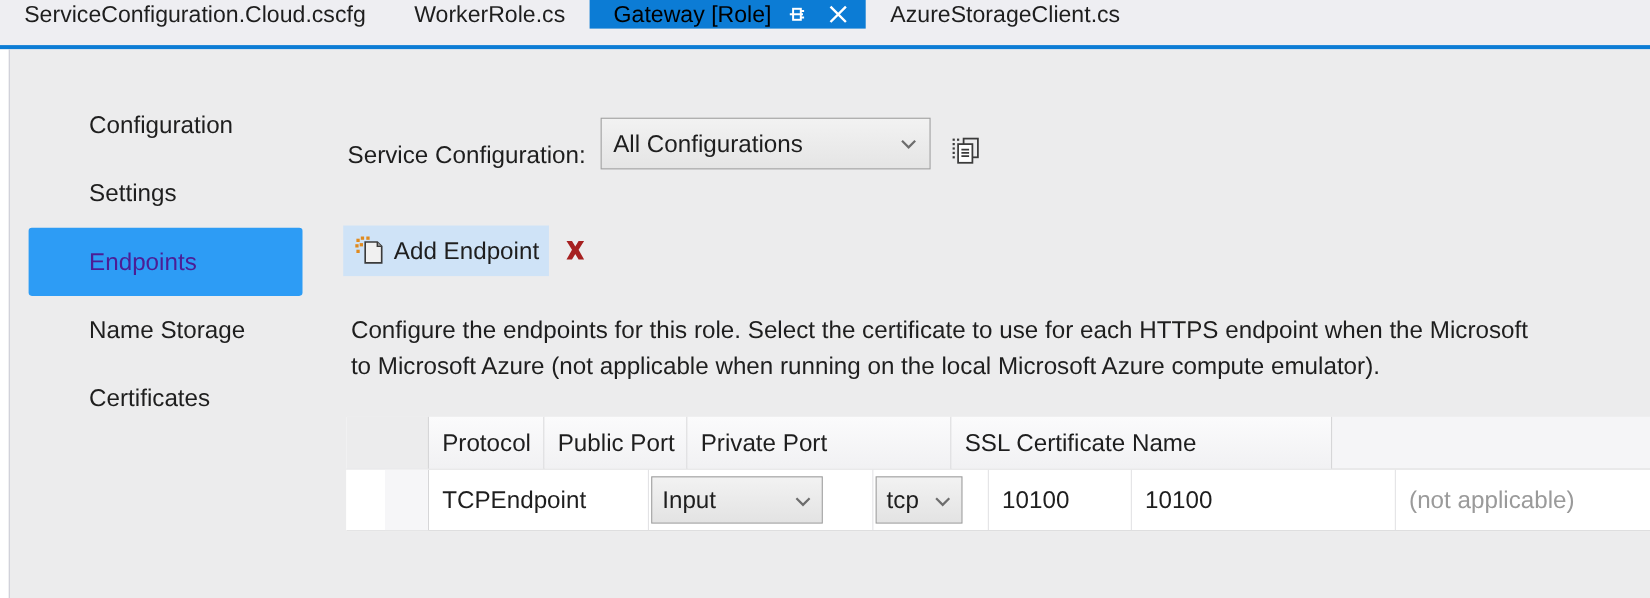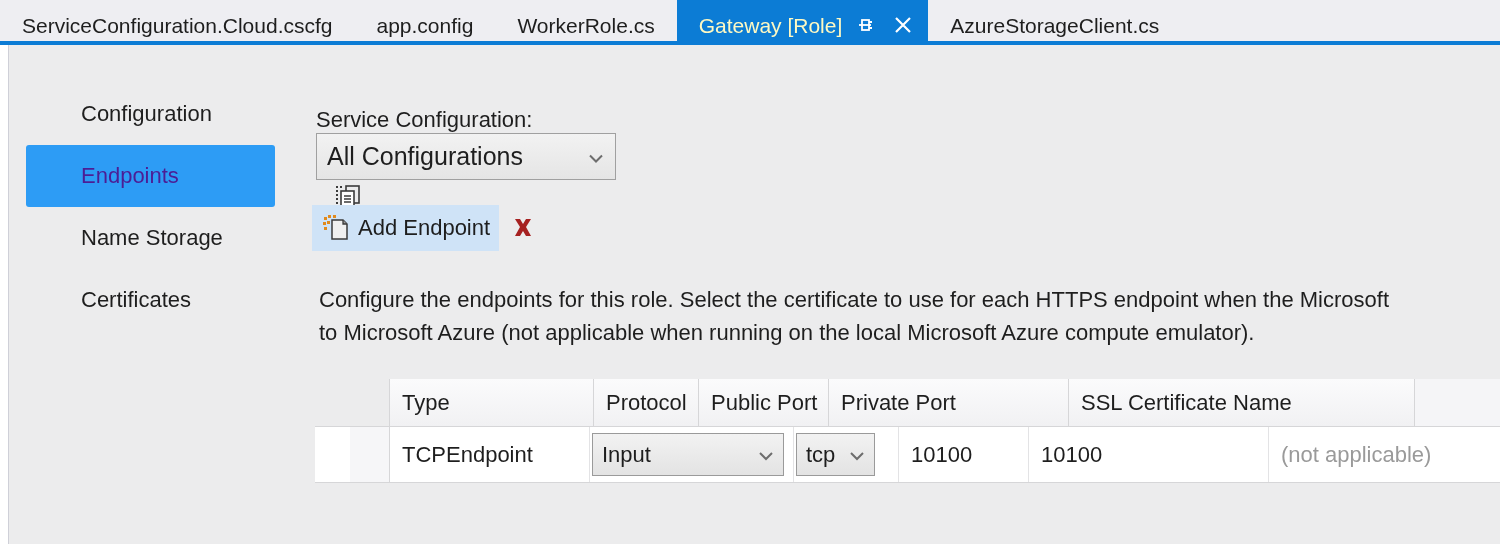--- a/index.html
+++ b/index.html
@@ -23,29 +23,29 @@
     height: 41px;
     background: #eeeef2;
     display: flex;
     align-items: stretch;
     overflow: hidden;
   }
   .tab {
     display: flex;
     align-items: center;
     height: 26px;
-    padding: 12px 22px;
+    padding: 0 22px;
     font-size: 21px;
     color: #1e1e1e;
     white-space: nowrap;
     background: transparent;
   }
   .tab.active {
     background: #0c7cd5;
-    color: #fef9c3;
+    color: #000000;
     padding-right: 10px;
   }
   .tab .tab-label { line-height: 1; }
   .tab-btn {
     display: inline-flex;
     align-items: center;
     justify-content: center;
     width: 30px;
     height: 30px;
     margin-left: 8px;
@@ -107,37 +107,36 @@
     right: 0;
     bottom: 0;
   }
 
   
   .svccfg-row {
     position: absolute;
     left: 9px;
     top: 62px;
     display: flex;
-    align-items: flex-start;
-    flex-direction: column;
+    align-items: flex-end;
   }
   .svccfg-label {
     font-size: 22px;
     color: #1e1e1e;
     margin-right: 14px;
     white-space: nowrap;
   }
   .combo {
     position: relative;
     box-sizing: border-box;
     background: linear-gradient(#f2f2f2, #e5e5e5);
     border: 1px solid #a0a0a0;
     display: flex;
     align-items: center;
-    font-size: 25px;
+    font-size: 22px;
     color: #1e1e1e;
   }
   .combo.svccfg-combo {
     width: 300px;
     height: 47px;
     padding-left: 10px;
   }
   .combo .chev {
     position: absolute;
     right: 9px;
@@ -281,23 +280,20 @@
 </style>
 </head>
 <body>
 
 <div class="tabstrip">
 
   <div class="tab">
     <span class="tab-label">ServiceConfiguration.Cloud.cscfg</span>
   </div>
 
-  <div class="tab">
-    <span class="tab-label">app.config</span>
-  </div>
 
   <div class="tab">
     <span class="tab-label">WorkerRole.cs</span>
   </div>
 
   <div class="tab active">
     <span class="tab-label">Gateway [Role]</span>
     <span class="tab-btn">
       <svg width="20" height="20" viewBox="0 0 20 20" aria-hidden="true">
         <path d="M4 10 H16" stroke="#ffffff" stroke-width="1.8" fill="none"></path>
@@ -317,20 +313,23 @@
   </div>
 </div>
 <div class="tabstrip-underline"></div>
 
 <div class="designer">
 <div class="designer-inner">
 
   <div class="catlist">
     <div class="cat-item">
       <span>Configuration</span>
+    </div>
+    <div class="cat-item">
+      <span>Settings</span>
     </div>
     <div class="cat-item selected">
       <span>Endpoints</span>
     </div>
     <div class="cat-item">
       <span>Name Storage</span>
     </div>
     <div class="cat-item">
       <span>Certificates</span>
     </div>
@@ -401,23 +400,20 @@
 
     <div class="desc">
       <span class="line1">Configure the endpoints for this role.  Select the certificate to use for each HTTPS endpoint when the Microsoft</span>
       <span class="line2">to Microsoft Azure (not applicable when running on the local Microsoft Azure compute emulator).</span>
     </div>
 
     <div class="grid">
 
       <div class="grid-header">
         <div class="hcell gutter" style="width:75px"></div>
-        <div class="hcell" style="width:204px">
-          <span>Type</span>
-        </div>
         <div class="hcell" style="width:105px">
           <span>Protocol</span>
         </div>
         <div class="hcell" style="width:130px">
           <span>Public Port</span>
         </div>
         <div class="hcell" style="width:240px">
           <span>Private Port</span>
         </div>
         <div class="hcell" style="width:346px">
@@ -426,21 +422,21 @@
       </div>
 
       <div class="grid-row">
         <div class="cell gutter" style="width:75px"></div>
 
         <div class="cell" style="width:200px">
           <span>TCPEndpoint</span>
         </div>
 
         <div class="cell type-cell" style="width:204px">
-          <div class="cell-combo" style="width:192px">
+          <div class="cell-combo" style="width:156px">
             <span>Input</span>
             <span class="chev">
               <svg width="18" height="12" viewBox="0 0 18 12" aria-hidden="true">
                 <path d="M3 3 L9 9 L15 3" stroke="#6d6d6d" stroke-width="2" fill="none"></path>
               </svg>
             </span>
           </div>
         </div>
 
         <div class="cell proto-cell" style="width:105px">

